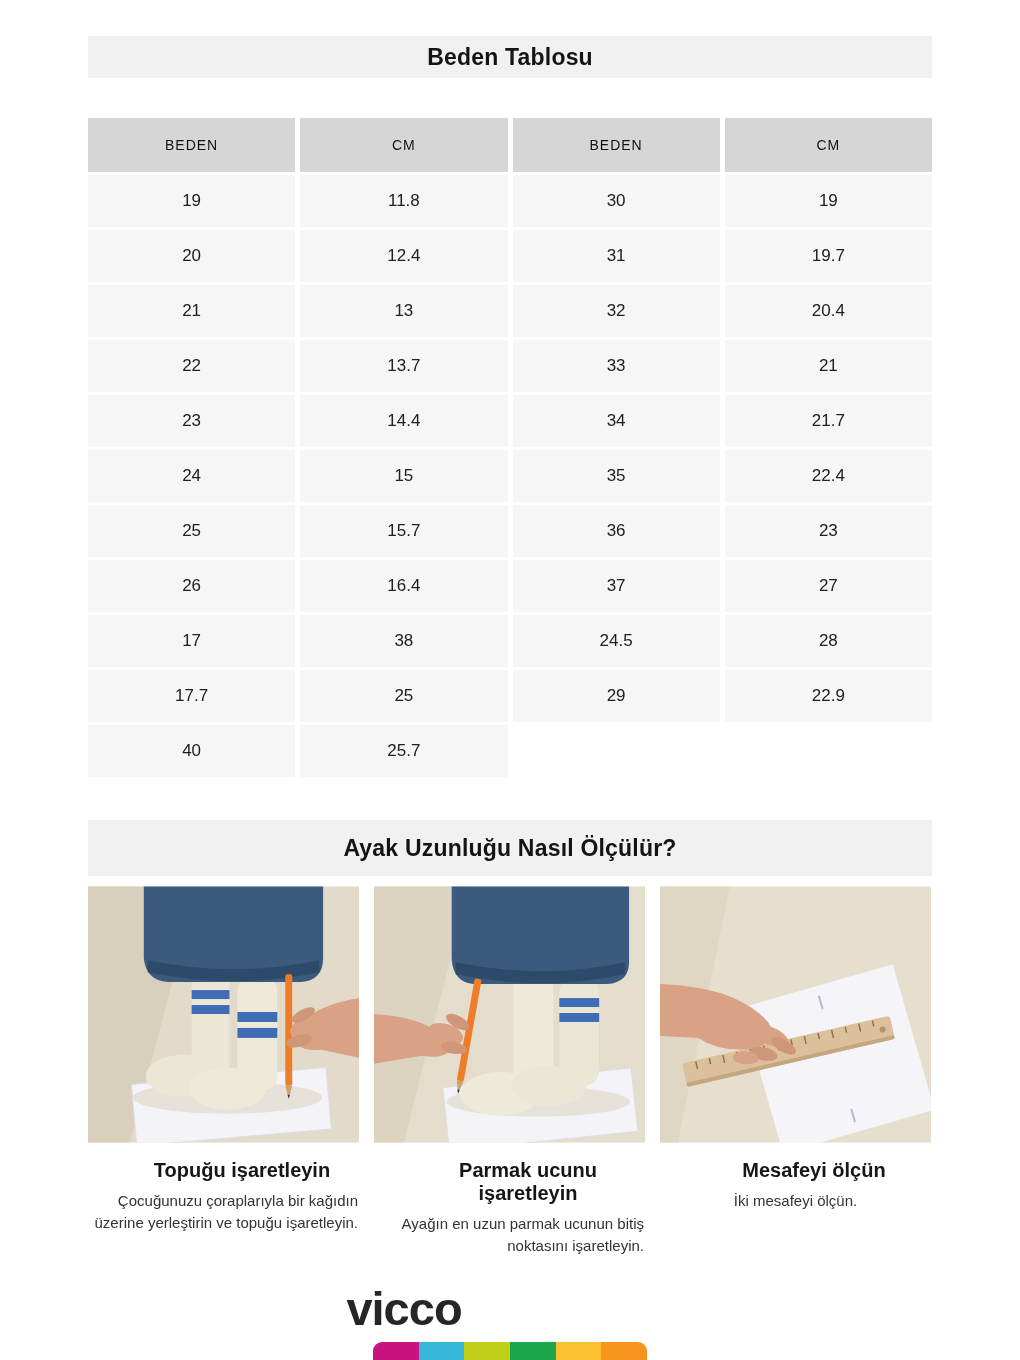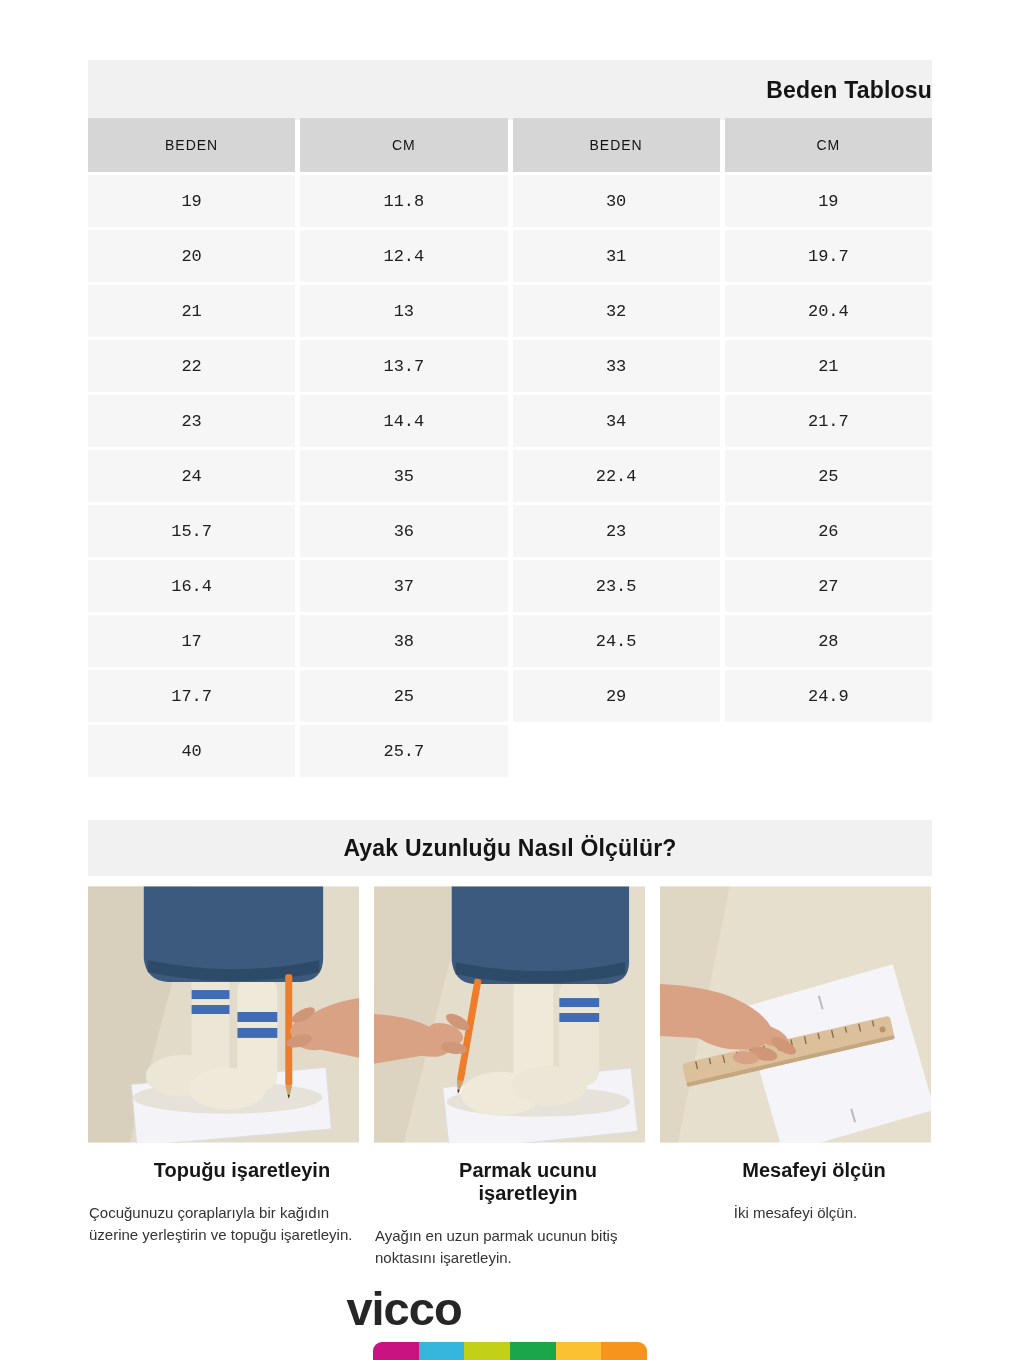--- a/index.html
+++ b/index.html
@@ -4,38 +4,38 @@
 <style>
   html,body{margin:0;padding:0;}
   body{
     width:1020px;height:1360px;position:relative;background:#ffffff;
     font-family:"Liberation Sans",sans-serif;color:#1c1c1c;overflow:hidden;
   }
   .content{position:absolute;left:88px;width:844px;}
 
   
   .bar{background:#f1f1f1;display:flex;align-items:center;justify-content:center;}
-  .title-bar{top:60px;height:60px;justify-content:flex-end;}
+  .title-bar{top:36px;height:42px;}
   .bar-text{font-size:23px;font-weight:700;color:#141414;letter-spacing:.2px;}
   .section2-bar{top:820px;height:56px;}
 
   
   .table-header{top:118px;display:grid;grid-template-columns:repeat(4,1fr);column-gap:5px;}
   .th{height:54px;background:#d6d6d6;display:flex;align-items:center;justify-content:center;
       font-size:14px;color:#131313;letter-spacing:1px;}
-  .table-body{top:175px;display:grid;grid-template-columns:repeat(4,1fr);gap:3px 5px;font-family:Liberation Mono, monospace;}
+  .table-body{top:175px;display:grid;grid-template-columns:repeat(4,1fr);gap:3px 5px;}
   .cell{height:52px;background:#f6f6f6;display:flex;align-items:center;justify-content:center;
         font-size:17px;color:#202020;}
 
   
   .steps{top:886px;display:flex;gap:15px;}
   .step{width:271px;display:flex;flex-direction:column;align-items:center;}
   .photo{width:271px;height:257px;display:block;}
   .step-title{margin-top:16px;font-size:20px;font-weight:700;color:#161616;text-align:center;margin-left:37px;}
-  .step-desc{margin-top:20px;font-size:15px;line-height:1.45;color:#333333;text-align:left;padding:0 1px;}
+  .step-desc{margin-top:8px;font-size:15px;line-height:1.45;color:#333333;text-align:right;padding:0 1px;}
 
   
   .brand{position:absolute;left:0;top:1281px;width:808px;text-align:center;
          font-size:47px;font-weight:800;letter-spacing:-1px;color:#262626;}
   .stripe{position:absolute;left:373px;top:1342px;width:274px;height:26px;
           display:flex;border-radius:9px;overflow:hidden;}
   .stripe-seg{flex:1;}
 </style>
 </head>
 <body>
@@ -66,39 +66,39 @@
   <div class="cell">20.4</div>
   <div class="cell">22</div>
   <div class="cell">13.7</div>
   <div class="cell">33</div>
   <div class="cell">21</div>
   <div class="cell">23</div>
   <div class="cell">14.4</div>
   <div class="cell">34</div>
   <div class="cell">21.7</div>
   <div class="cell">24</div>
+  <div class="cell">15</div>
   <div class="cell">35</div>
   <div class="cell">22.4</div>
   <div class="cell">25</div>
   <div class="cell">15.7</div>
   <div class="cell">36</div>
   <div class="cell">23</div>
   <div class="cell">26</div>
   <div class="cell">16.4</div>
   <div class="cell">37</div>
-  <div class="cell">23.5</div>
   <div class="cell">27</div>
   <div class="cell">17</div>
   <div class="cell">38</div>
   <div class="cell">24.5</div>
   <div class="cell">28</div>
   <div class="cell">17.7</div>
   <div class="cell">25</div>
   <div class="cell">29</div>
-  <div class="cell">24.9</div>
+  <div class="cell">22.9</div>
   <div class="cell">40</div>
   <div class="cell">25.7</div>
 </div>
 
 <div class="content bar section2-bar">
   <span class="bar-text">Ayak Uzunluğu Nasıl Ölçülür?</span>
 </div>
 
 <div class="content steps">
 

